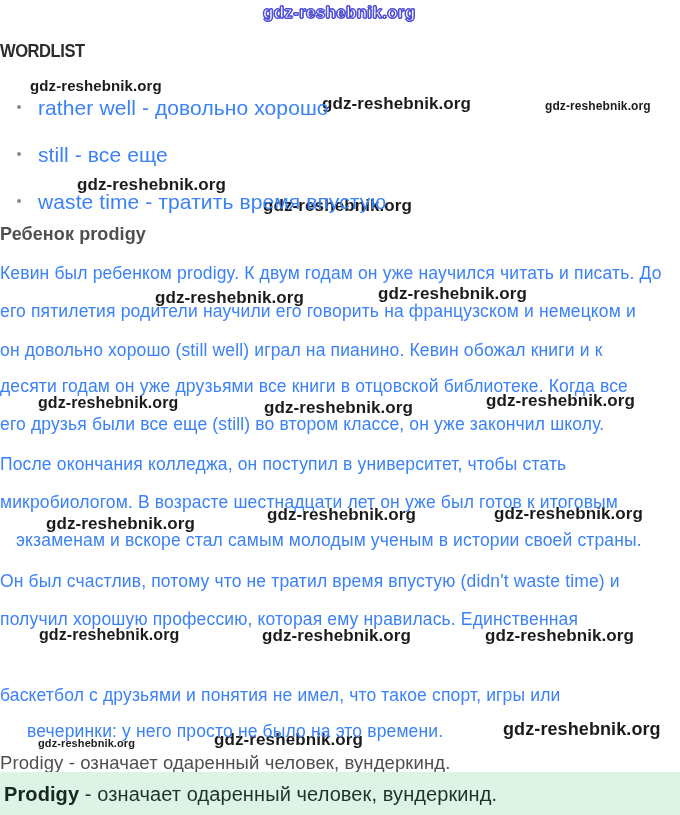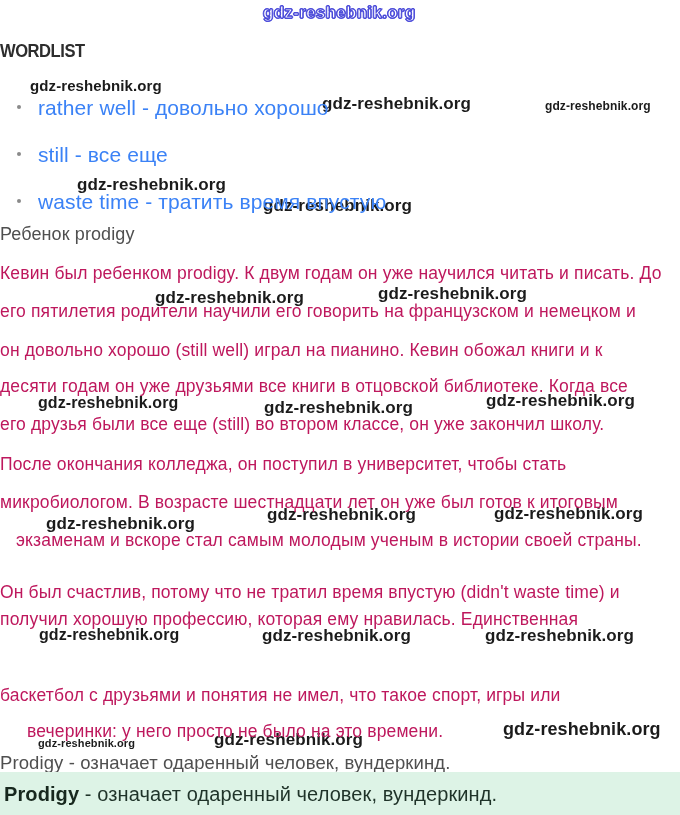--- a/index.html
+++ b/index.html
@@ -46,25 +46,25 @@
     position:absolute;left:17px;top:9px;
     width:4px;height:4px;border-radius:50%;
     background:#8a8a8a;
   }
   .bullet .btext{
     position:absolute;left:38px;top:0;
     font-size:21px;color:#3b82f6;letter-spacing:0.1px;white-space:nowrap;
   }
   .section-title{
     position:absolute;left:0;
-    font-size:18px;color:#4f4f4f;letter-spacing:0.1px;white-space:nowrap;
+    font-size:18px;color:#4f4f4f;letter-spacing:0.1px;white-space:nowrap;font-weight:bold;
   }
   .bodyline{
     position:absolute;left:0;
-    font-size:17.5px;color:#be185d;letter-spacing:0.15px;white-space:nowrap;
+    font-size:17.5px;color:#3b82f6;letter-spacing:0.15px;white-space:nowrap;
   }
   .note-line{
     position:absolute;left:0;
     font-size:18.5px;color:#4f4f4f;letter-spacing:0.1px;white-space:nowrap;
   }
   .answer-bar{
     position:absolute;left:0;top:772px;
     width:680px;height:43px;
     background:#ddf3e6;
     box-sizing:border-box;
@@ -120,21 +120,21 @@
   <div class="bodyline" style="top:263px;">Кевин был ребенком prodigy. К двум годам он уже научился читать и писать. До</div>
   <div class="bodyline" style="top:301px;">его пятилетия родители научили его говорить на французском и немецком и</div>
   <div class="bodyline" style="top:340px;">он довольно хорошо (still well) играл на пианино. Кевин обожал книги и к</div>
   <div class="bodyline" style="top:376px;">десяти годам он уже друзьями все книги в отцовской библиотеке. Когда все</div>
   <div class="bodyline" style="top:414px;">его друзья были все еще (still) во втором классе, он уже закончил школу.</div>
 
   <div class="bodyline" style="top:454px;">После окончания колледжа, он поступил в университет, чтобы стать</div>
   <div class="bodyline" style="top:492px;">микробиологом. В возрасте шестнадцати лет он уже был готов к итоговым</div>
   <div class="bodyline" style="top:530px;padding-left:16px;">экзаменам и вскоре стал самым молодым ученым в истории своей страны.</div>
 
-  <div class="bodyline" style="top:571px;margin-top:11px;">Он был счастлив, потому что не тратил время впустую (didn't waste time) и</div>
+  <div class="bodyline" style="top:571px;">Он был счастлив, потому что не тратил время впустую (didn't waste time) и</div>
   <div class="bodyline" style="top:609px;">получил хорошую профессию, которая ему нравилась. Единственная</div>
   <div class="bodyline" style="top:685px;">баскетбол с друзьями и понятия не имел, что такое спорт, игры или</div>
   <div class="bodyline" style="top:721px;margin-left:27px;">вечеринки: у него просто не было на это времени.</div>
 
   <div class="note-line" style="top:752px;">Prodigy - означает одаренный человек, вундеркинд.</div>
 
   <div class="answer-bar">
     <span class="term">Prodigy</span><span> - означает одаренный человек, вундеркинд.</span>
   </div>
 

